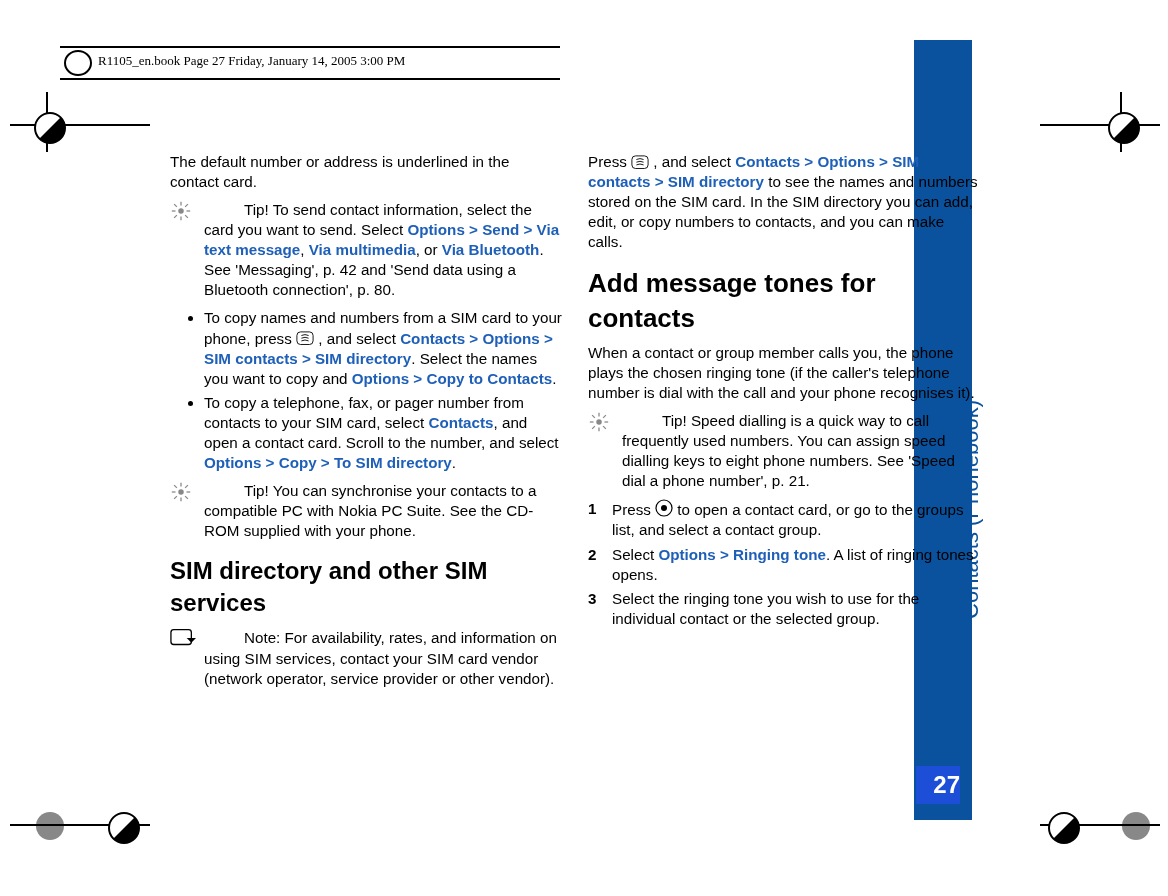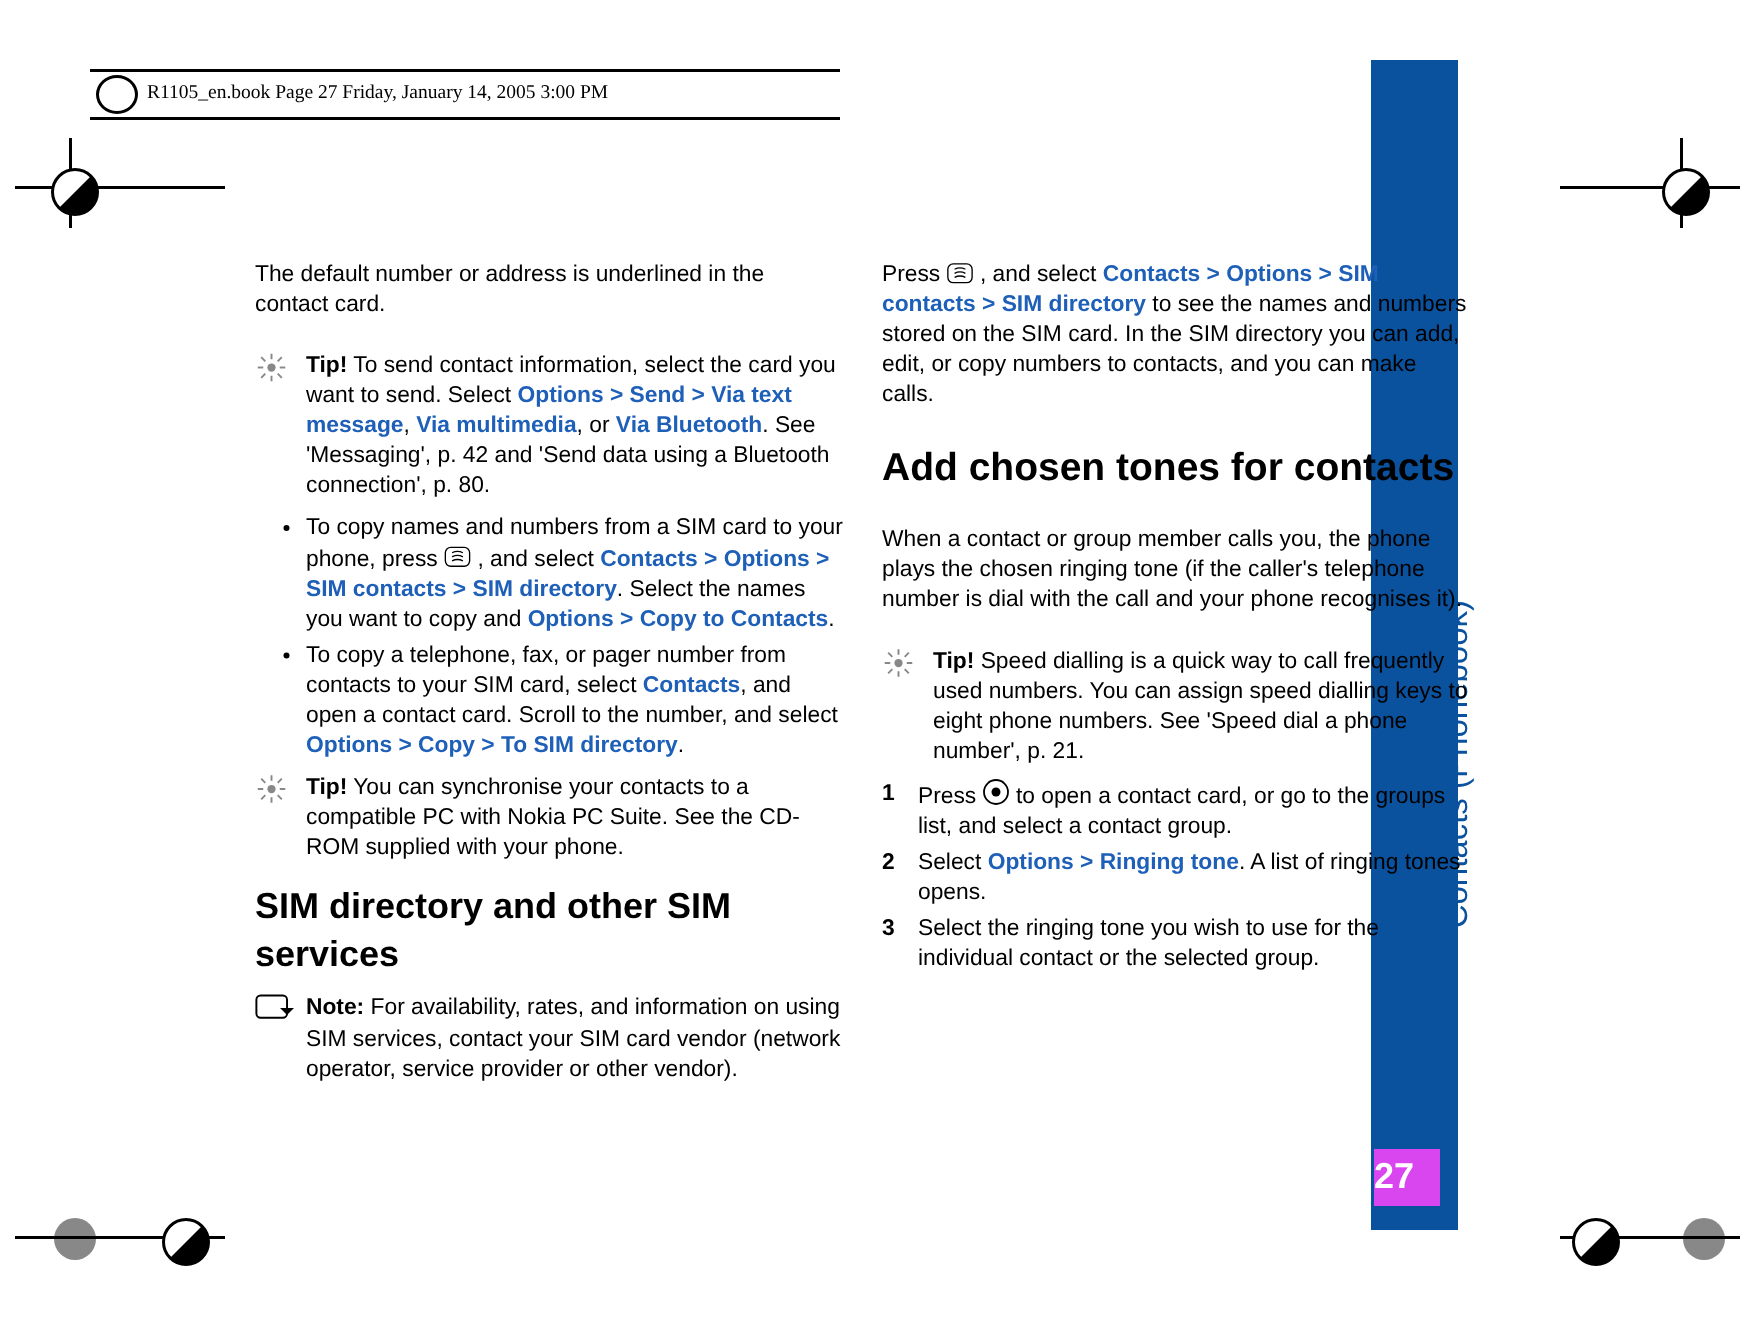--- a/index.html
+++ b/index.html
@@ -75,24 +75,24 @@
   h3 {
     font-size: 24px;
     font-weight: bold;
     margin: 14px 0 10px 0;
   }
   .link { color: #1e5fb8; font-weight: bold; }
   .tip-block { margin: 8px 0 8px 0; padding-left: 34px; position: relative; }
   .tip-icon, .note-icon {
     position: absolute; left: 0; top: 0; width: 26px; height: 20px;
   }
-  .tip-label, .note-label { font-weight: bold; }
+  .tip-label, .note-label { font-weight: normal; margin-left: 40px; }
   ul { margin: 8px 0 8px 0; padding-left: 34px; }
   ul li { margin-bottom: 4px; list-style-type: disc; }
-  .para { margin: 21px 0; }
+  .para { margin: 0 0; }
   .sidebar {
     position: absolute;
     right: 72px;
     top: 40px;
     width: 72px;
     height: 780px;
   }
   .sidebar-tab {
     position: absolute;
     right: 0; top: 0;
@@ -110,24 +110,24 @@
     color: #0b529e;
     white-space: nowrap;
   }
   .page-number {
     position: absolute;
     right: 84px;
     top: 766px;
     font-size: 24px;
     font-weight: bold;
     color: #fff;
-    background: #d946ef;
+    background: #1d4ed8;
     width: 44px;
     height: 38px;
-    text-align: left;
+    text-align: right;
     line-height: 38px;
   }
   .key-icon {
     display: inline-block;
     width: 18px; height: 14px;
     vertical-align: -2px;
   }
 </style>
 </head>
 <body>
@@ -226,21 +226,21 @@
   </div>
 
   <div class="col col2">
     <div class="para">
       <span>Press </span><span class="key-icon"><svg viewBox="0 0 20 16">
             <rect x="1" y="1" width="18" height="14" rx="4" fill="none" stroke="#000" stroke-width="1"></rect>
             <path d="M6 5 Q10 3 14 5 M6 8 Q10 6 14 8 M6 11 Q10 9 14 11" stroke="#000" stroke-width="1" fill="none"></path>
           </svg></span><span> , and select </span><span class="link">Contacts &gt; Options &gt;  SIM contacts &gt; SIM directory</span><span> to see the names and numbers stored on the SIM card. In the SIM directory you can add, edit, or copy numbers to contacts, and you can make calls.</span>
     </div>
 
-    <h2>Add chosen tones for contacts</h2>
+    <h2>Add message tones for contacts</h2>
 
     <div class="para">When a contact or group member calls you, the phone plays the chosen ringing tone (if the caller's telephone number is dial with the call and your phone recognises it).</div>
 
     <div class="tip-block">
       <span class="tip-icon">
         <svg viewBox="0 0 24 24" width="22" height="22">
             <circle cx="12" cy="12" r="3" fill="#888"></circle>
             <g stroke="#888" stroke-width="1.4">
               <line x1="12" y1="2" x2="12" y2="6"></line>
               <line x1="12" y1="18" x2="12" y2="22"></line>

